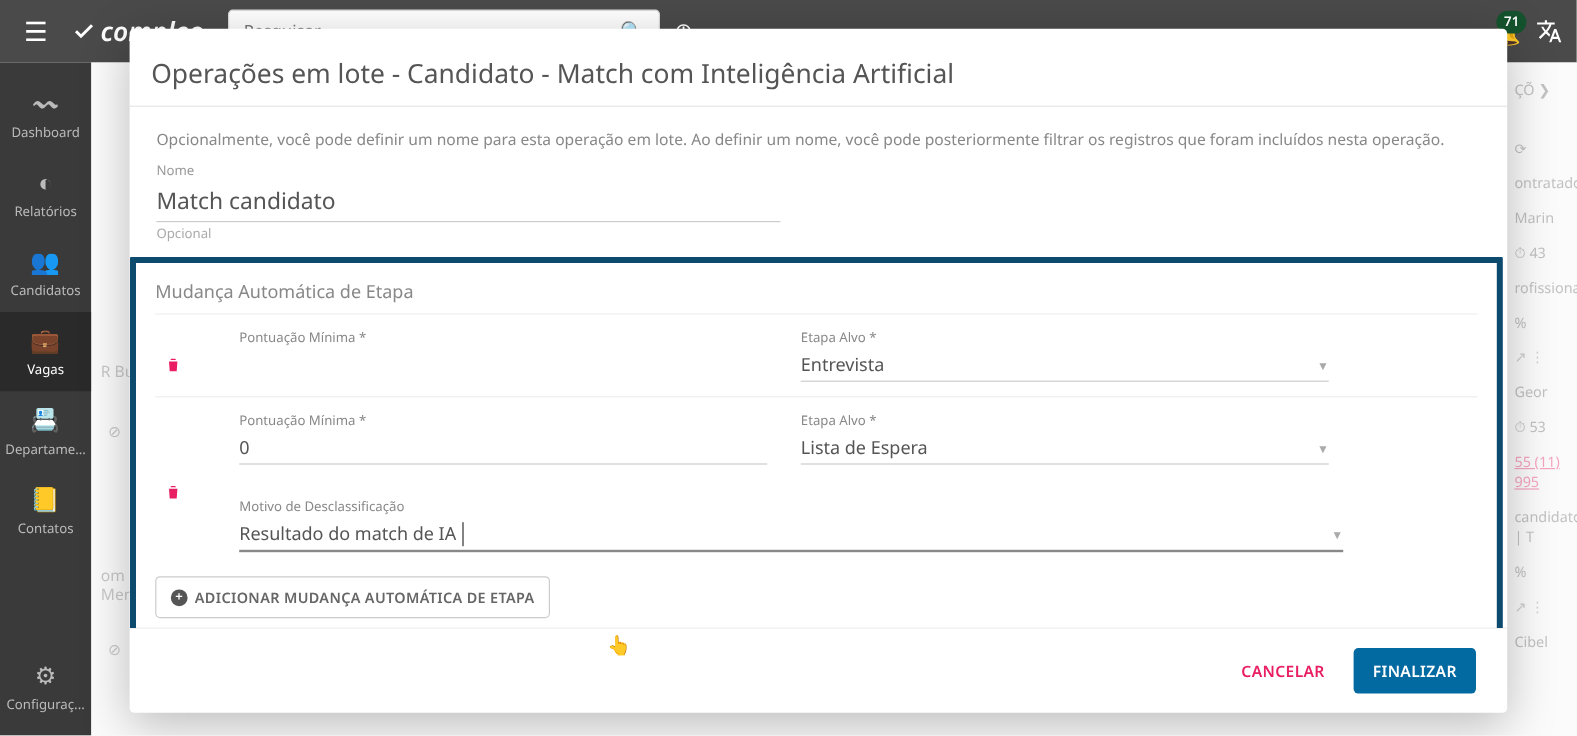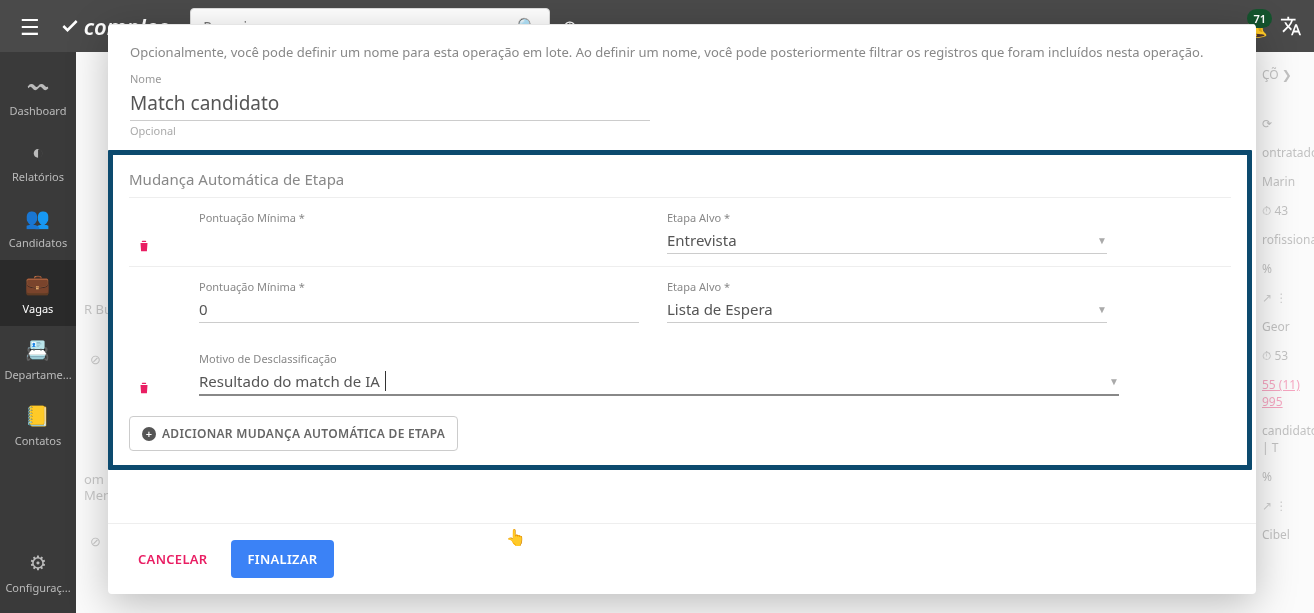--- a/index.html
+++ b/index.html
@@ -29,40 +29,40 @@
 .modal-body{flex:1;overflow-y:auto;padding:0 4px 0 0;position:relative}
 .modal-body::-webkit-scrollbar{width:10px}
 .modal-body::-webkit-scrollbar-thumb{background:#ccc;border-radius:5px}
 .help-text{color:#888;font-size:13px;padding:18px 22px 6px}
 .field-group{padding:4px 22px}
 .fld-label{font-size:11px;color:#999}
 .fld-input{width:520px;border:none;border-bottom:1px solid #ccc;font-size:19px;padding:4px 0;color:#555;outline:none}
 .fld-hint{font-size:11px;color:#aaa;margin-top:2px}
 .highlight-box{border:5px solid #0c4a6e;margin:8px 0 4px 0;padding:10px 16px 14px;border-radius:1px}
 .section-title{color:#888;font-size:15px;margin:4px 0 8px}
-.rule-row{display:flex;align-items:flex-end;border-top:1px solid #eee;padding:12px 0;gap:20px}
+.rule-row{display:flex;align-items:center;border-top:1px solid #eee;padding:12px 0;gap:20px}
 .rule-row:first-of-type{border-top:1px solid #eee}
 .del-btn{background:none;border:none;color:#e91e63;font-size:16px;cursor:pointer;padding:16px 8px 0;width:50px}
 .rule-fields{flex:1;display:flex;gap:28px;flex-wrap:wrap}
 .rule-col{display:flex;flex-direction:column;min-width:0}
 .rule-col.c1{width:440px}
 .rule-col.c2{width:440px}
 .rule-col.full{width:920px}
 .rule-lbl{font-size:11px;color:#888;margin-bottom:2px}
 .rule-input{border:none;border-bottom:1px solid #ccc;font-size:15px;padding:3px 0;color:#555;outline:none;width:100%;background:none}
 .rule-select{border:none;border-bottom:1px solid #ccc;font-size:15px;padding:3px 0;color:#555;outline:none;width:100%;background:none;display:flex;justify-content:space-between;align-items:center;cursor:pointer}
 .dd-arrow{color:#aaa;font-size:10px}
 .add-btn{border:1px solid #ccc;background:#fff;color:#666;font-size:12px;font-weight:600;padding:8px 12px;border-radius:4px;cursor:pointer;display:inline-flex;align-items:center;gap:6px;margin-top:8px;letter-spacing:.3px}
 .add-btn .plus{background:#555;color:#fff;border-radius:50%;width:14px;height:14px;display:inline-flex;align-items:center;justify-content:center;font-size:11px}
 .cursor-hand{position:absolute;left:398px;top:502px;font-size:16px;z-index:11}
-.modal-footer{display:flex;align-items:center;gap:8px;padding:16px 14px;border-top:1px solid #eee}
+.modal-footer{display:flex;justify-content:flex-end;align-items:center;gap:8px;padding:16px 26px;border-top:1px solid #eee}
 .btn{border:none;padding:10px 16px;font-size:13px;font-weight:600;border-radius:4px;cursor:pointer;letter-spacing:.3px}
 .btn-cancel{background:none;color:#e91e63}
 .btn-prev{background:none;color:#666}
-.btn-final{background:#3b82f6;color:#fff}
+.btn-final{background:#0369a1;color:#fff}
 svg{display:block}
 </style>
 </head>
 <body>
 
 <div class="header">
   <button class="menu-btn">☰</button>
   <div class="logo">
     <svg class="logo-check" viewBox="0 0 24 24" fill="none" stroke="#fff" stroke-width="3">
         <path d="M4 12l5 5L20 6"></path>
@@ -119,20 +119,21 @@
   <div style="color:#e91e63;text-decoration:underline">55 (11) 995</div>
   <div>candidato | T</div>
   <div>%</div>
   <div style="color:#888">↗ ⋮</div>
   <div>Cibel</div>
 </div>
 
 <div class="backdrop"></div>
 
 <div class="modal">
+  <div class="modal-title">Operações em lote - Candidato - Match com Inteligência Artificial</div>
   <hr>
   <div class="modal-body">
     <div class="help-text">Opcionalmente, você pode definir um nome para esta operação em lote. Ao definir um nome, você pode posteriormente filtrar os registros que foram incluídos nesta operação.</div>
     <div class="field-group">
       <div class="fld-label">Nome</div>
       <input class="fld-input" value="Match candidato" style="">
       <div class="fld-hint">Opcional</div>
     </div>
 
     <div class="highlight-box">

